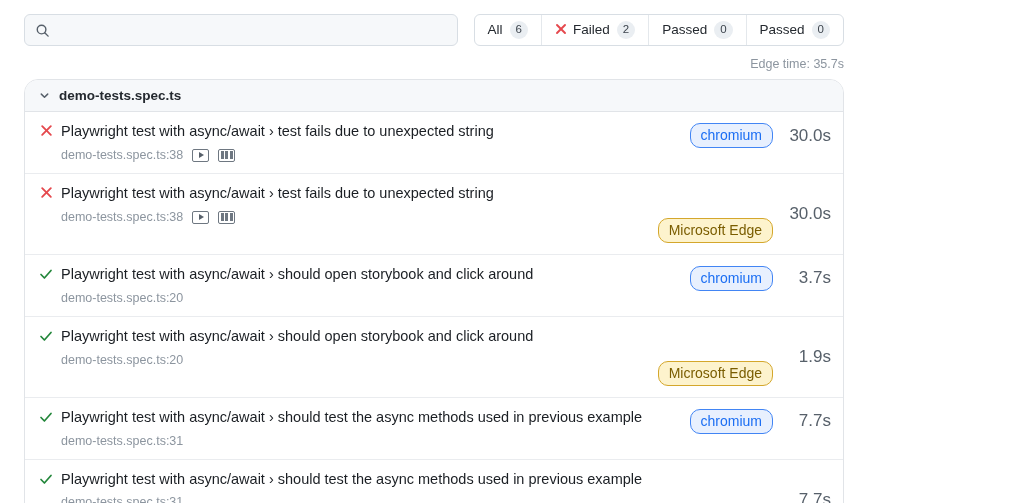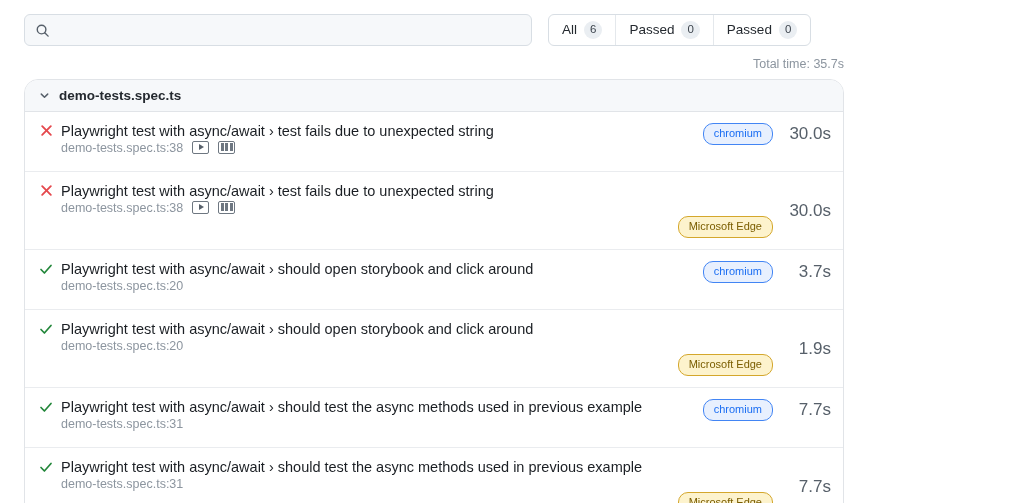--- a/index.html
+++ b/index.html
@@ -170,22 +170,23 @@
     font-size: 14.5px;
     font-weight: normal;
     color: #1b1f24;
     line-height: 1.3;
     white-space: nowrap;
     overflow: hidden;
     text-overflow: ellipsis;
   }
 
   .test-sub {
-    display: flex;
-    align-items: flex-start;
+    margin-top: 7px;
+    display: flex;
+    align-items: flex-end;
     gap: 9px;
     font-size: 12.5px;
     color: #8c959f;
   }
   .test-loc { color: #8c959f; }
 
   .mini-icon {
     width: 17px;
     height: 13px;
     border: 1px solid #6e7781;
@@ -217,21 +218,21 @@
 
   .row-right {
     display: flex;
     align-items: center;
     gap: 14px;
     flex: 0 0 auto;
     padding-top: 1px;
   }
 
   .browser-badge {
-    font-size: 11px;
+    font-size: 14px;
     line-height: 1;
     padding: 4px 10px 5px;
     border-radius: 10px;
     border: 1px solid transparent;
     white-space: nowrap;
   }
   .browser-badge.chromium {
     color: #1b6ef3;
     background: #e8f0fe;
     border-color: #4285f4;
@@ -270,35 +271,45 @@
     </div>
 
     <div class="filters">
 
       <div class="chip">
         <span class="chip-label">All</span>
         <span class="count">6</span>
       </div>
 
 
+      <div class="chip">
+        <span class="x-mark">
+          <svg width="12" height="12" viewBox="0 0 12 12" stroke="#e5484d" stroke-width="1.9" stroke-linecap="round">
+            <line x1="2" y1="2" x2="10" y2="10"></line>
+            <line x1="10" y1="2" x2="2" y2="10"></line>
+          </svg>
+        </span>
+        <span class="chip-label">Failed</span>
+        <span class="count">2</span>
+      </div>
 
       <div class="chip">
         <span class="chip-label">Passed</span>
         <span class="count">0</span>
       </div>
 
       <div class="chip">
         <span class="chip-label">Passed</span>
         <span class="count">0</span>
       </div>
 
     </div>
   </div>
 
-  <div class="total-time">Total time: 35.7s</div>
+  <div class="total-time">Edge time: 35.7s</div>
 
   <div class="file-card">
 
     <div class="file-header">
       <span class="chev">
         <svg width="11" height="11" viewBox="0 0 12 12" fill="none" stroke="#57606a" stroke-width="1.6" stroke-linecap="round" stroke-linejoin="round">
           <polyline points="2.5,4.5 6,8 9.5,4.5"></polyline>
         </svg>
       </span>
       <span class="file-name">demo-tests.spec.ts</span>

